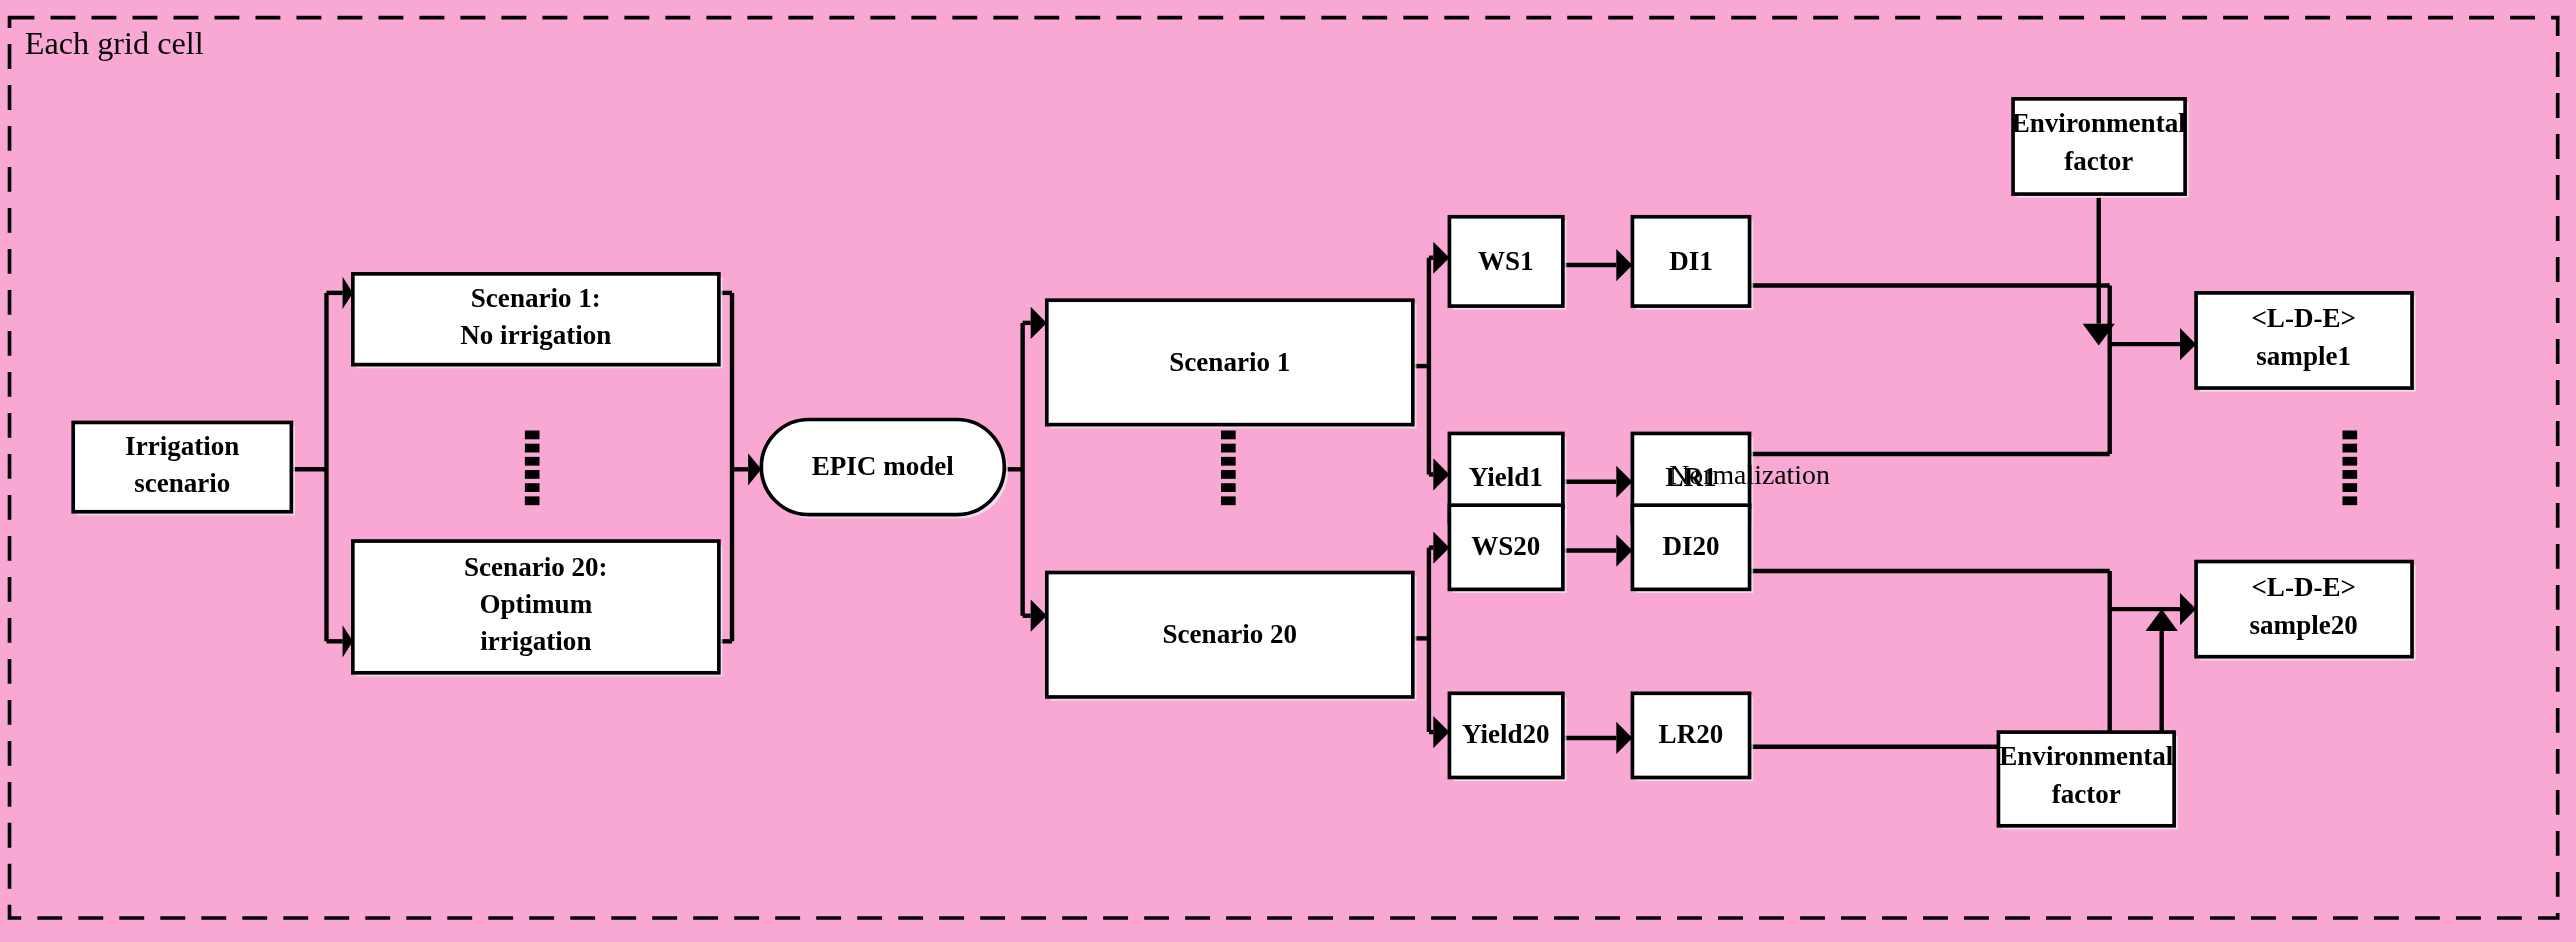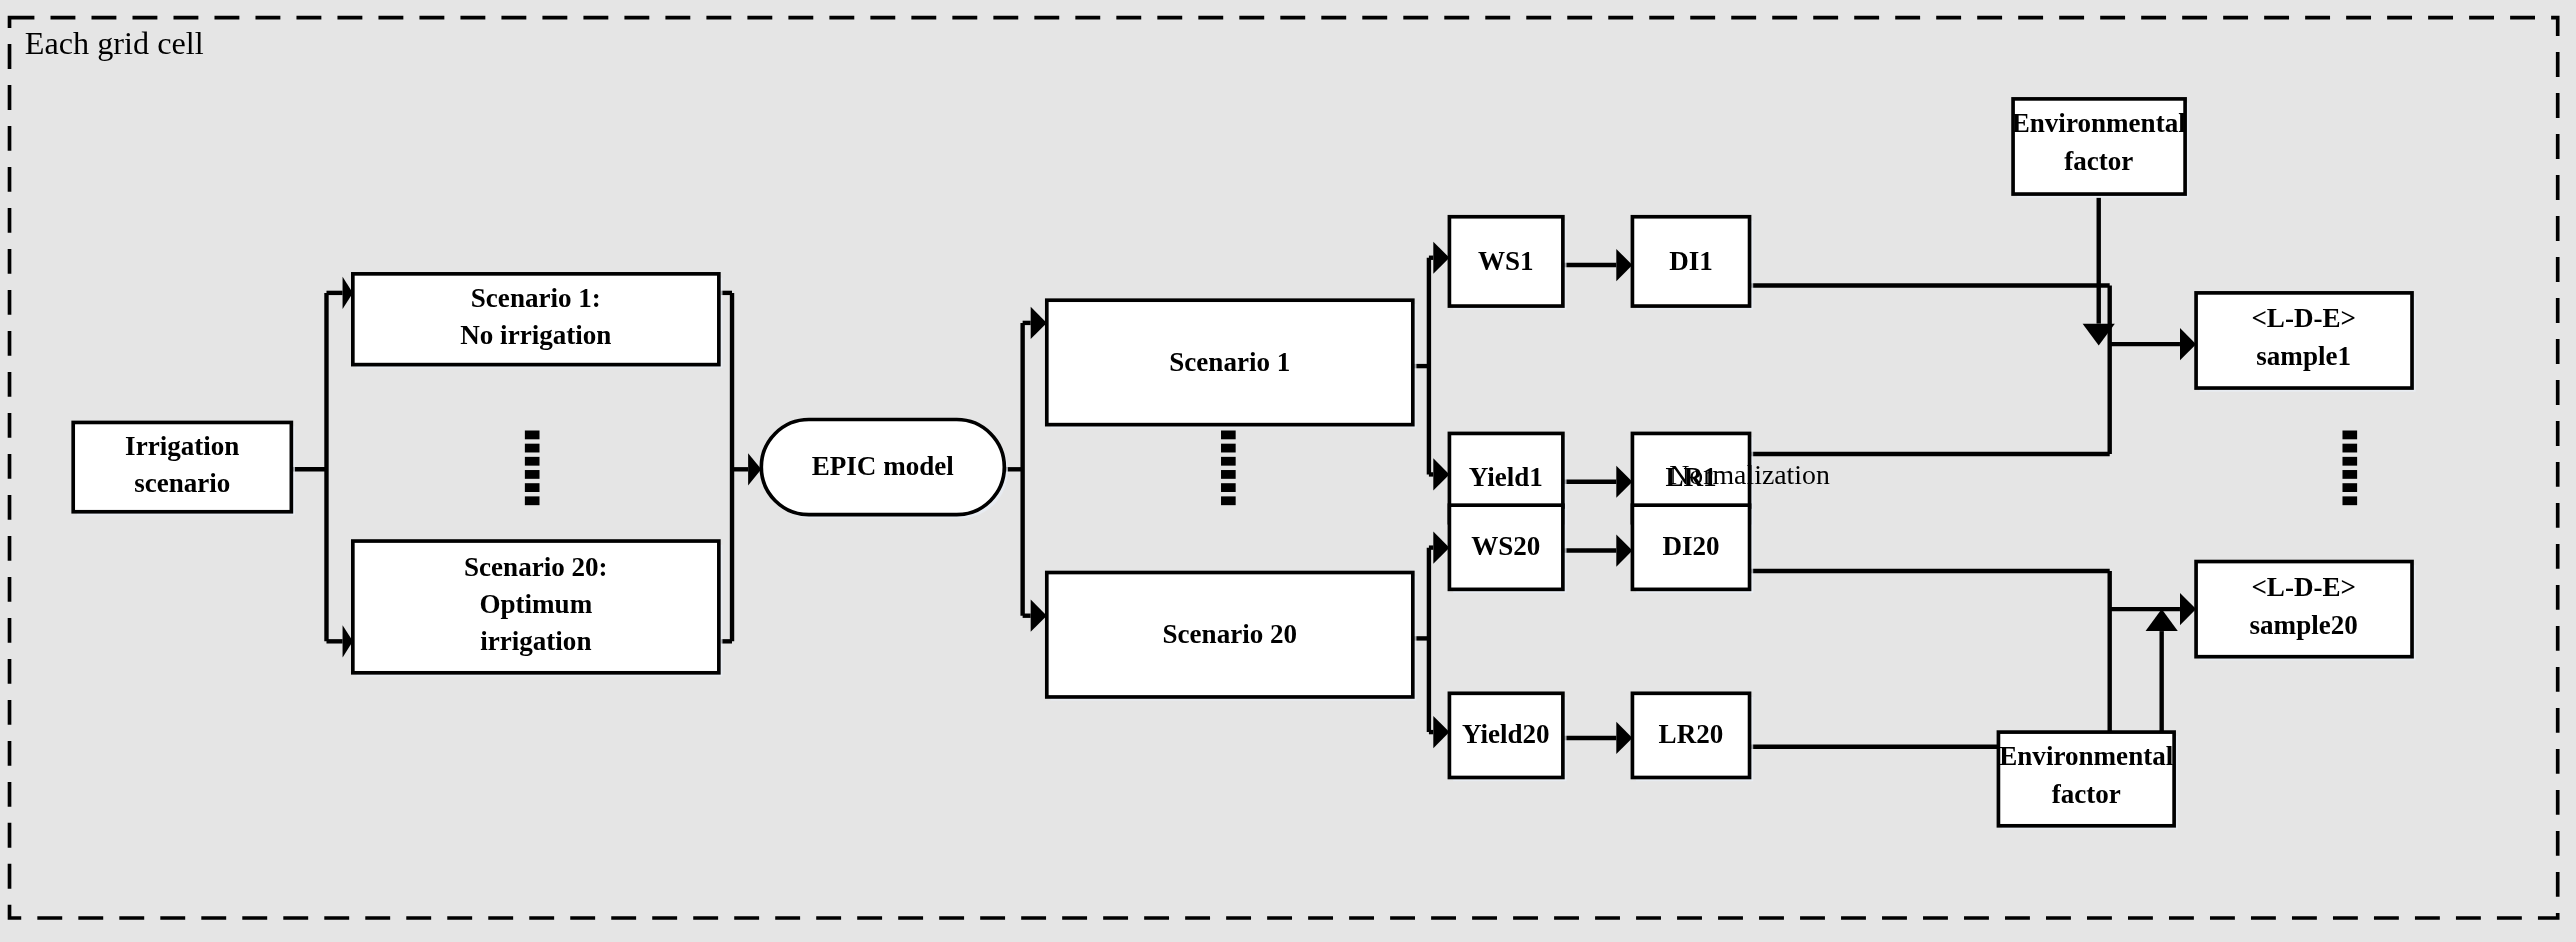--- a/index.html
+++ b/index.html
@@ -7,21 +7,21 @@
     padding: 0;
     background: #ffffff;
   }
   body {
     font-family: "Liberation Serif", "DejaVu Serif", serif;
   }
   #stage {
     position: relative;
     width: 2576px;
     height: 943px;
-    background: #e5e5e5;
+    background: #f9a8d4;
     overflow: hidden;
   }
   svg.diagram {
     position: absolute;
     inset: 0;
     width: 2576px;
     height: 943px;
     display: block;
   }
   .dashed-frame {

